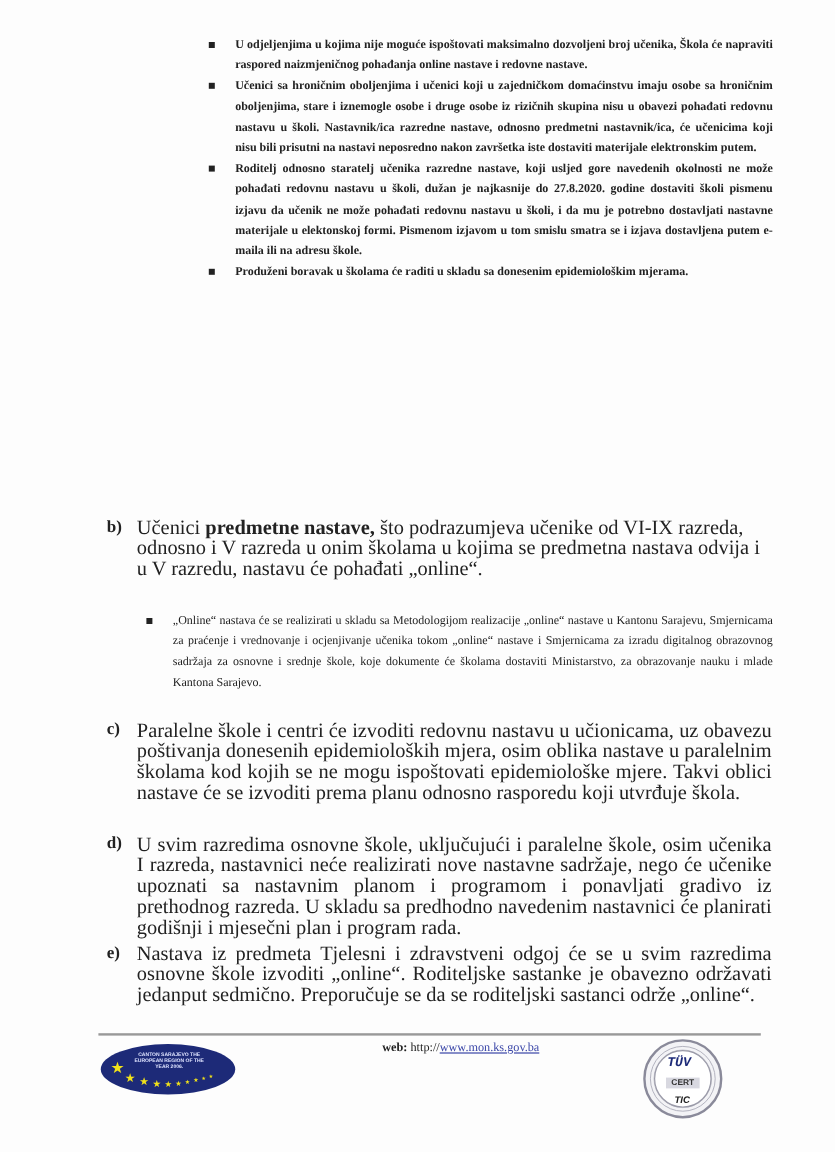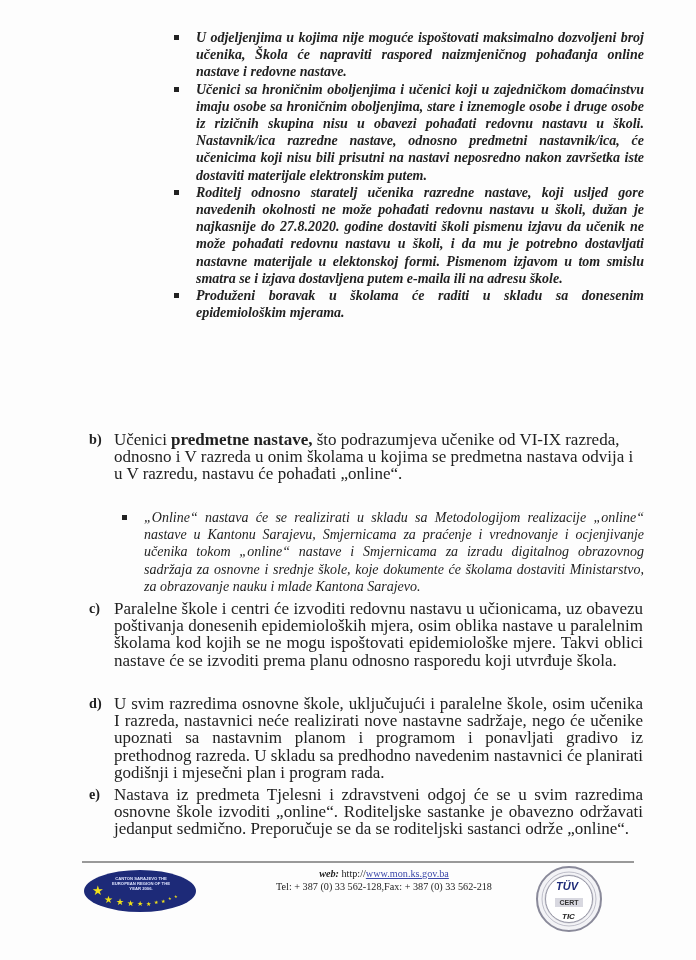--- a/index.html
+++ b/index.html
@@ -8,53 +8,53 @@
     font-family:"Liberation Serif", "DejaVu Serif", serif;
     color:#222; position:relative;
   }
   .page { position:absolute; left:0; top:0; width:696px; height:960px; }
   .bullets { position:absolute; left:170px; top:29px; width:474px; }
   .bullet { position:relative; padding-left:26px; margin:0; }
   .bullet .mark {
     position:absolute; left:4px; top:6px; width:5px; height:5px; background:#222;
   }
   .justify { text-align:justify; text-align-last:left; }
-  .txt { font-size:14px; line-height:17.2px; font-weight:bold;font-style:italic; }
+  .txt { font-size:10px; line-height:17.2px; font-weight:bold; }
   .section { position:absolute; left:89px; width:554px; }
   .section .label {
     position:absolute; left:0; top:0; font-size:14.2px; line-height:17.2px; font-weight:bold;
   }
   .section .body { margin-left:25px; font-size:17px; line-height:17.2px; }
   .inner-bullet { position:absolute; left:118px; top:509px; width:526px; }
   .footer-rule { position:absolute; left:82px; top:861px; width:552px; height:2px; background:#999; }
   .footer-logo-left {
     position:absolute; left:84px; top:870px; width:112px; height:42px;
     border-radius:50%; background:#1d2a78; overflow:hidden;
   }
   .logo-text {
     position:absolute; left:22px; top:6px; width:70px; color:#dfe4ff; font-size:4.2px;
     line-height:5px; text-align:center; font-family:"Liberation Sans", sans-serif; font-weight:bold;
   }
   .star { position:absolute; color:#f1e21a; font-family:"DejaVu Sans", sans-serif; }
   .footer-center {
     position:absolute; left:236px; top:868px; width:296px; text-align:center;
     font-size:10.2px; line-height:12.6px; color:#222;
   }
-  .footer-center .lbl { font-weight:bold;font-style:italic; }
+  .footer-center .lbl { font-weight:bold; }
   .footer-center .link { color:#3b47a8; text-decoration:underline; }
   .tuv {
     position:absolute; left:536px; top:866px; width:66px; height:66px; border-radius:50%;
     border:2px solid #8a8a9a; background:#f3f3f6; box-sizing:border-box;
   }
   .tuv-inner {
     position:absolute; left:7px; top:7px; width:48px; height:48px; border-radius:50%;
     border:1px solid #9a9aa8; background:#fff; box-sizing:border-box;
   }
   .tuv-brand {
-    position:absolute; left:10px; top:4px; font-family:Liberation Sans, sans-serif;
+    position:absolute; left:10px; top:4px; font-family:Liberation Mono, monospace;
     font-weight:bold; font-style:italic; font-size:11px; color:#1d2a78;
   }
   .tuv-cert {
     position:absolute; left:9px; top:22px; width:28px; height:9px; background:#d8d8e0;
     font-family:"Liberation Sans", sans-serif; font-size:7px; font-weight:bold; color:#333;
     text-align:center; line-height:9px;
   }
   .tuv-tic {
     position:absolute; left:16px; top:36px; font-family:"Liberation Sans", sans-serif;
     font-size:8px; font-weight:bold; font-style:italic; color:#222;
@@ -129,21 +129,20 @@
     <span class="star" style="left:70px;top:29px;font-size:5px;">★</span>
     <span class="star" style="left:77px;top:28px;font-size:5px;">★</span>
     <span class="star" style="left:84px;top:26px;font-size:4px;">★</span>
     <span class="star" style="left:90px;top:24px;font-size:4px;">★</span>
   </div>
 
   <div class="footer-center">
     <div>
       <span class="lbl">web:</span><span> http://</span><span class="link">www.mon.ks.gov.ba</span>
     </div>
-    <div>Tel: + 387 (0) 33 562-128,Fax: + 387 (0) 33 562-218</div>
   </div>
 
   <div class="tuv">
     <svg class="tuv-ring" viewBox="0 0 62 62">
       <circle cx="31" cy="31" r="27" fill="none" stroke="#b0b0bc" stroke-width="0.8"></circle>
       <circle cx="31" cy="31" r="24" fill="none" stroke="#b0b0bc" stroke-width="0.6"></circle>
     </svg>
     <div class="tuv-inner">
       <span class="tuv-brand"><span>TÜV</span></span>
       <span class="tuv-cert">CERT</span>

